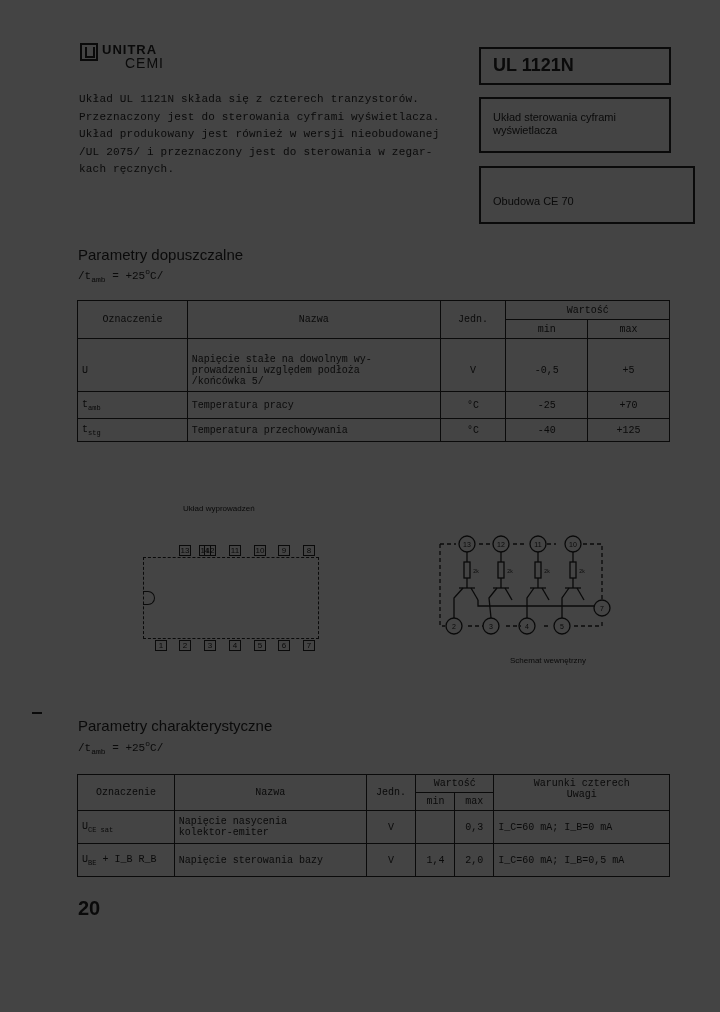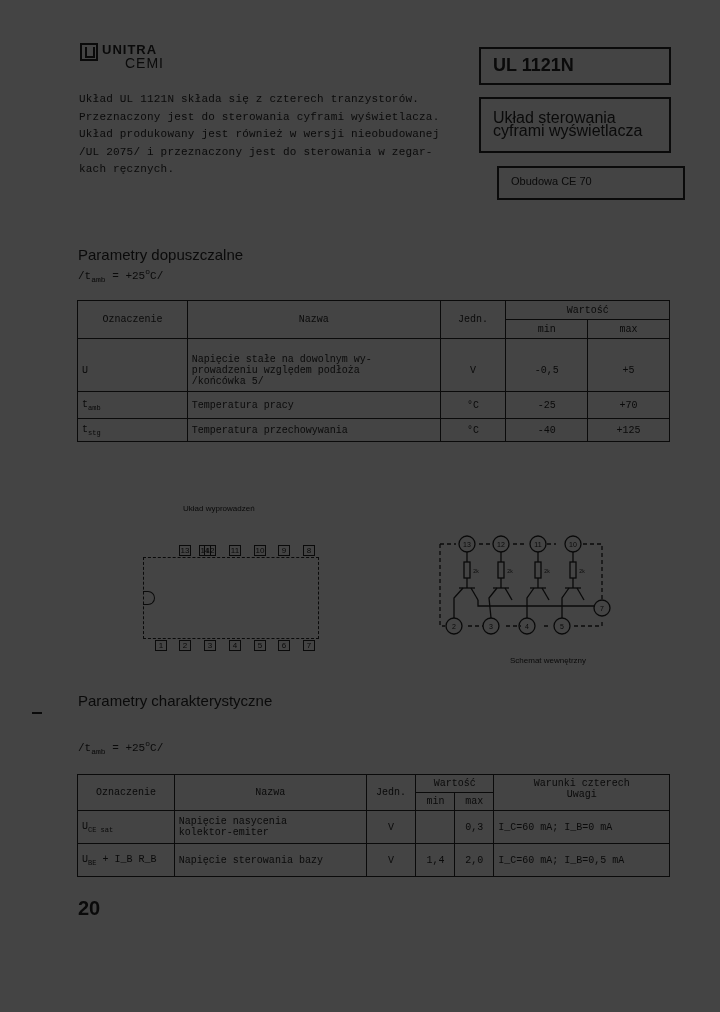--- a/index.html
+++ b/index.html
@@ -11,22 +11,22 @@
     .logo-mark { width:18px; height:18px; border:2px solid #0a0a0a; box-sizing:border-box; position:relative; margin-right:4px; }
     .logo-mark::before { content:""; position:absolute; left:3px; top:2px; width:6px; height:9px; border:2px solid #0a0a0a; border-top:none; }
     .logo-text { display:flex; flex-direction:column; line-height:1; }
     .logo-name { font-weight:bold; font-size:13px; letter-spacing:1px; }
     .logo-sub { font-size:14px; margin-left:23px; letter-spacing:1px; }
 
     .intro { left:79px; top:91px; width:385px; font-size:11px; line-height:17.5px; letter-spacing:0.2px; white-space:pre; }
 
     .box { border:2px solid #0a0a0a; box-sizing:border-box; }
     .box-title { left:479px; top:47px; width:192px; height:38px; font-weight:bold; font-size:18px; padding:6px 12px; }
-    .box-desc { left:479px; top:97px; width:192px; height:56px; font-size:16px; padding:12px 12px; line-height:13px; }
-    .box-case { left:497px; top:166px; width:188px; height:34px; font-size:11px; padding:7px 12px; }
+    .box-desc { left:479px; top:97px; width:192px; height:56px; font-size:11px; padding:12px 12px; line-height:13px; }
+    .box-case { left:479px; top:166px; width:216px; height:34px; font-size:11px; padding:27px 12px; }
 
     .section-title { font-size:15px; }
     .cond { font-size:11px; }
     .cond sub { font-size:8px; }
     .cond sup { font-size:8px; }
 
     table.t { border-collapse:collapse; font-size:10px; }
     table.t td, table.t th { border:1.5px solid #0a0a0a; font-weight:normal; padding:0 4px; vertical-align:middle; }
     table.t sub { font-size:7px; }
 
@@ -205,21 +205,21 @@
     <text x="46" y="43" font-size="5">2k</text>
     <text x="80" y="43" font-size="5">2k</text>
     <text x="117" y="43" font-size="5">2k</text>
     <text x="152" y="43" font-size="5">2k</text>
   </g>
 </svg>
 <div class="abs caption" style="left:478px; top:656px;margin-left:32px;">Schemat wewnętrzny</div>
 
 <div class="abs dash-mark"></div>
 
-<div class="abs section-title" style="left:78px; top:692px;">Parametry charakterystyczne</div>
+<div class="abs section-title" style="left:78px; top:717px;">Parametry charakterystyczne</div>
 <div class="abs cond mono" style="left:78px; top:739px;"><span>/t</span><sub>amb</sub><span> = +25</span><sup>o</sup><span>C/</span></div>
 
 <table class="abs t t2 mono">
   <colgroup>
       <col style="width:97px">
       <col style="width:192px">
       <col style="width:50px">
       <col style="width:39px">
       <col style="width:39px">
       <col style="width:176px">

